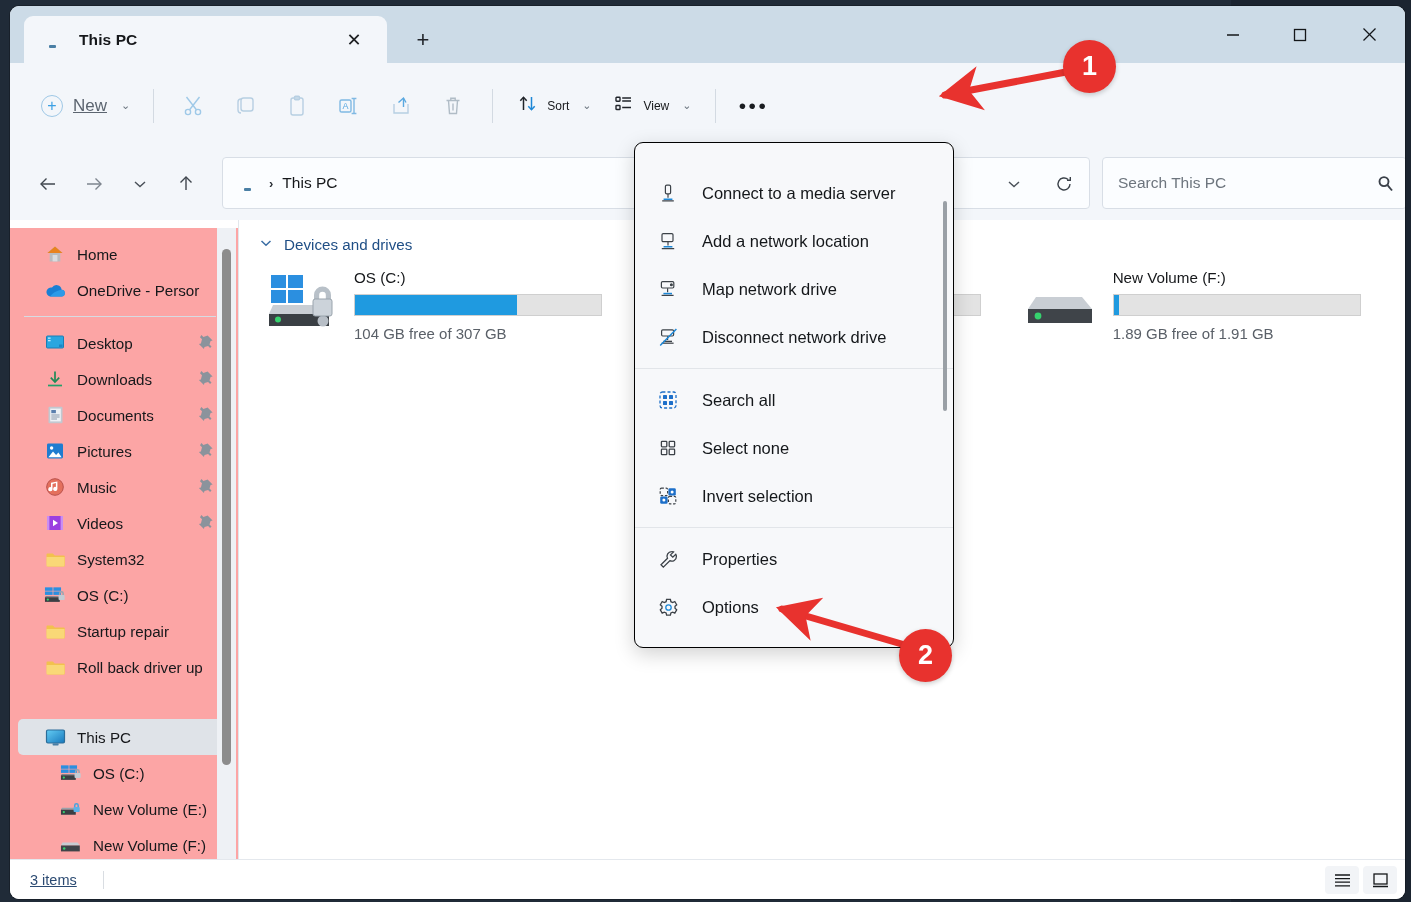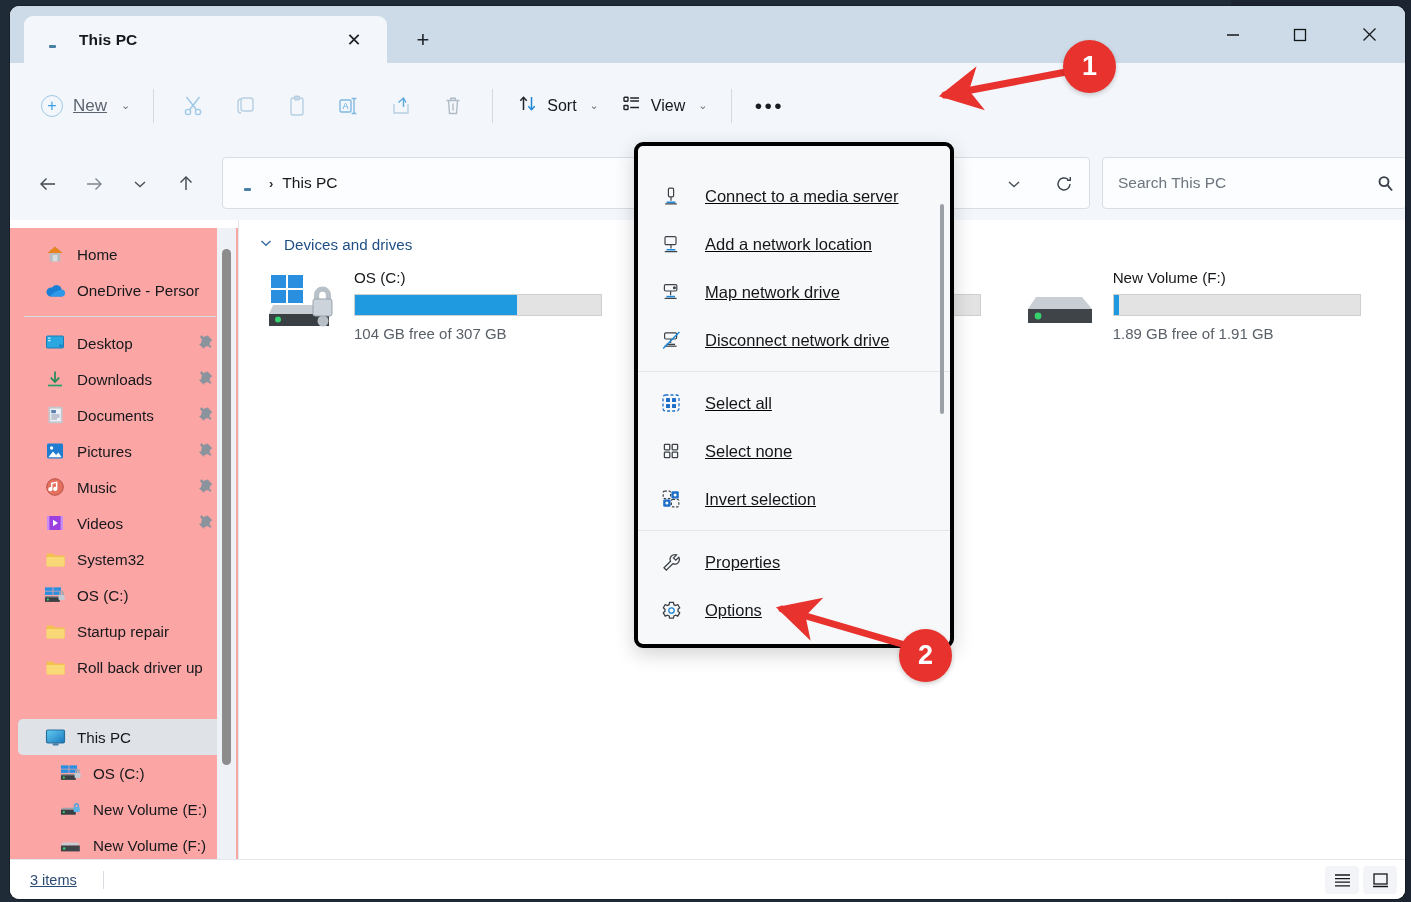--- a/index.html
+++ b/index.html
@@ -98,21 +98,21 @@
   .chev { color: #6b757f; font-size: 11px; line-height: 1; margin-left: 4px;}
   .tb-sep { width: 1px; height: 34px; background: #d3dae2; margin: 0 13px; }
   .tb-icon {
     width: 52px; height: 44px;
     display: flex; align-items: center; justify-content: center;
   }
   .tb-text-btn {
     height: 40px; padding: 0 11px; border-radius: 5px;
     display: flex; align-items: center; gap: 9px;
   }
-  .tb-text-btn .lbl { font-size: 16px; color: #16181b; }
+  .tb-text-btn .lbl { font-size: 12px; color: #16181b; }
   .tb-dots {
     width: 48px; height: 42px; display:flex; align-items:center; justify-content:center;
     letter-spacing: 2.5px; font-size: 21px; color: #1a1d21; line-height: 0;
   }
 
   
   .addrrow {
     position: absolute; left: 0; top: 142px;
     width: 100%; height: 72px;
     background: #f3f6fa;
@@ -246,25 +246,24 @@
   }
   #vc-list { right: 46px; top: 6px; }
   #vc-details { right: 8px; top: 6px; }
 
   
   .ctxmenu {
     position: absolute;
     left: 624px; top: 136px;
     width: 320px; height: 506px;
     background: #f7f8fa;
-    border: 4px solid #000000;
+    border: 1px solid #000000;
     border-radius: 9px;
     box-shadow: 0 6px 20px rgba(0,0,0,.18);
     overflow: hidden;
-    text-decoration: underline;
   }
   .ctx-clip-top {
     position: absolute; left: 0; top: 0; width: 100%; height: 26px;
     overflow: hidden;
   }
   .ctx-item {
     position: relative;
     height: 48px;
     display: flex; align-items: center;
     padding-left: 21px;
@@ -829,21 +828,21 @@
           <div class="ctx-item">
             <span style="display: inline-flex; align-items: center; justify-content: center; width: 24px; height: 24px; flex: 0 0 auto;">
               <svg width="20" height="20" viewBox="0 0 20 20">
                 <rect x="2" y="2" width="16" height="16" rx="2.4" fill="none" stroke="#1d6fc9" stroke-width="1.3" stroke-dasharray="3 2.1"></rect>
                 <rect x="5" y="5" width="4" height="4" rx=".6" fill="#1d6fc9"></rect>
                 <rect x="11" y="5" width="4" height="4" rx=".6" fill="#1d6fc9"></rect>
                 <rect x="5" y="11" width="4" height="4" rx=".6" fill="#1d6fc9"></rect>
                 <rect x="11" y="11" width="4" height="4" rx=".6" fill="#1d6fc9"></rect>
               </svg>
             </span>
-            <span class="ctx-label">Select all</span>
+            <span class="ctx-label">Search all</span>
           </div>
           <div class="ctx-item">
             <span style="display: inline-flex; align-items: center; justify-content: center; width: 24px; height: 24px; flex: 0 0 auto;">
               <svg width="20" height="20" viewBox="0 0 20 20" fill="none" stroke="#3c4248" stroke-width="1.3">
                 <rect x="3.4" y="3.4" width="5.4" height="5.4" rx=".7"></rect>
                 <rect x="11.2" y="3.4" width="5.4" height="5.4" rx=".7"></rect>
                 <rect x="3.4" y="11.2" width="5.4" height="5.4" rx=".7"></rect>
                 <rect x="11.2" y="11.2" width="5.4" height="5.4" rx=".7"></rect>
               </svg>
             </span>

